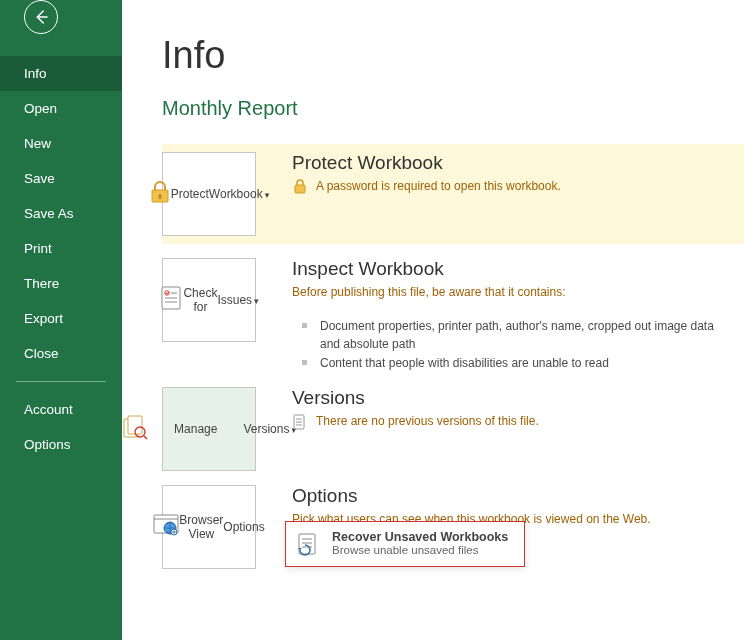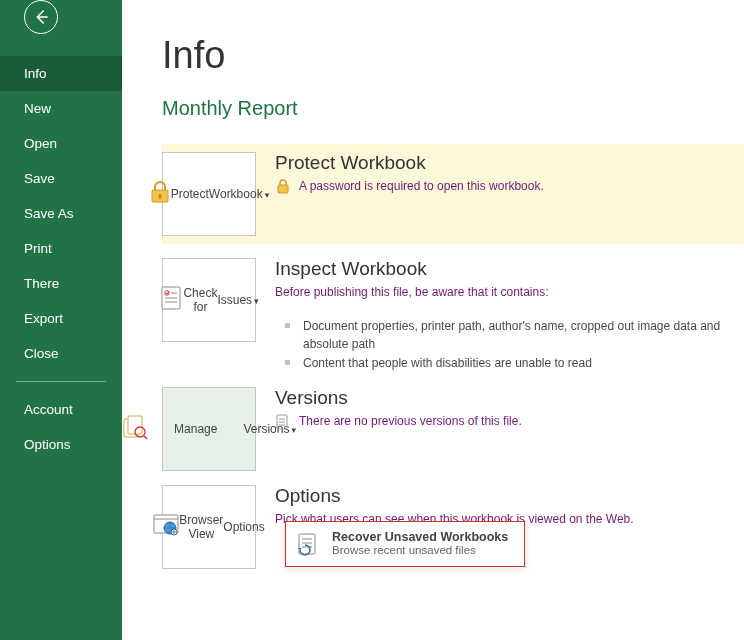--- a/index.html
+++ b/index.html
@@ -84,31 +84,31 @@
   text-align: center;
   color: #444;
   cursor: pointer;
   flex-shrink: 0;
 }
 .tile.versions { background: #e6f1ea; gap: 26px; }
 .tile .icon-wrap { height: 30px; display:flex; align-items:center; justify-content:center; margin-bottom:4px;}
 .tile .caret { font-size: 9px; margin-left: 2px; }
 .section-body {
   flex: 1;
-  padding-left: 19px;
+  padding-left: 36px;
 }
 .sec-title {
   font-size: 19px;
   font-weight: 400;
   color: #333;
   margin-bottom: 4px;
 }
 .sec-note {
   font-size: 12px;
-  color: #701a75;
+  color: #a16207;
   display: flex;
   align-items: flex-start;
   gap: 8px;
   line-height: 1.4;
 }
 .lead-icon { width: 16px; height:16px; flex-shrink:0; margin-top:1px;}
 .sec-list {
   list-style: none;
   margin-top: 16px;
 }
@@ -151,22 +151,22 @@
 </head>
 <body>
 
 <div class="sidebar">
   <div class="back-btn">
     <svg viewBox="0 0 24 24">
       <path d="M15 4 L7 12 L15 20 M7 12 H20" stroke="#fff" stroke-width="2" fill="none" stroke-linecap="round" stroke-linejoin="round"></path>
     </svg>
   </div>
   <div class="side-item active">Info</div>
+  <div class="side-item">Open</div>
   <div class="side-item">New</div>
-  <div class="side-item">Open</div>
   <div class="side-item">Save</div>
   <div class="side-item">Save As</div>
   <div class="side-item">Print</div>
   <div class="side-item">There</div>
   <div class="side-item">Export</div>
   <div class="side-item">Close</div>
   <div class="side-sep"></div>
   <div class="side-item">Account</div>
   <div class="side-item">Options</div>
 </div>
@@ -276,17 +276,17 @@
     <svg class="r-icon" viewBox="0 0 26 26">
       <rect x="3" y="2" width="16" height="20" rx="1" fill="#fff" stroke="#8a8a8a"></rect>
       <line x1="6" y1="7" x2="16" y2="7" stroke="#8a8a8a"></line>
       <line x1="6" y1="11" x2="16" y2="11" stroke="#8a8a8a"></line>
       <line x1="6" y1="15" x2="16" y2="15" stroke="#8a8a8a"></line>
       <path d="M4 18 a5 5 0 1 0 5 -5" fill="none" stroke="#2d6aa3" stroke-width="1.5"></path>
       <path d="M2 16 l2 2 l2 -2" fill="#2d6aa3"></path>
     </svg>
     <div>
       <div class="r-title">Recover Unsaved Workbooks</div>
-      <div class="r-sub">Browse recent unsaved files</div>
+      <div class="r-sub">Browse unable unsaved files</div>
     </div>
   </div>
 
 </div>
 
 </body></html>

